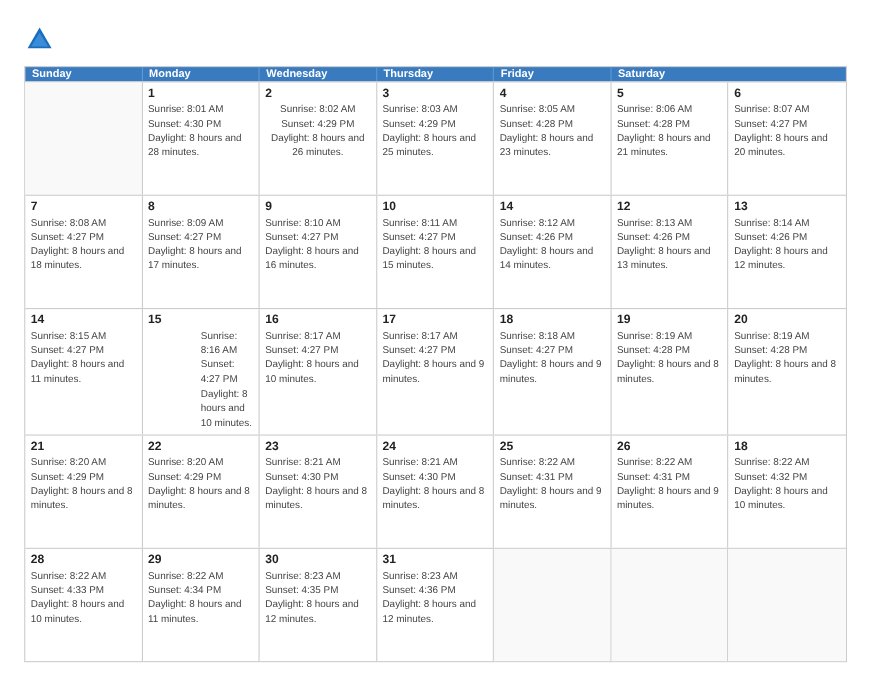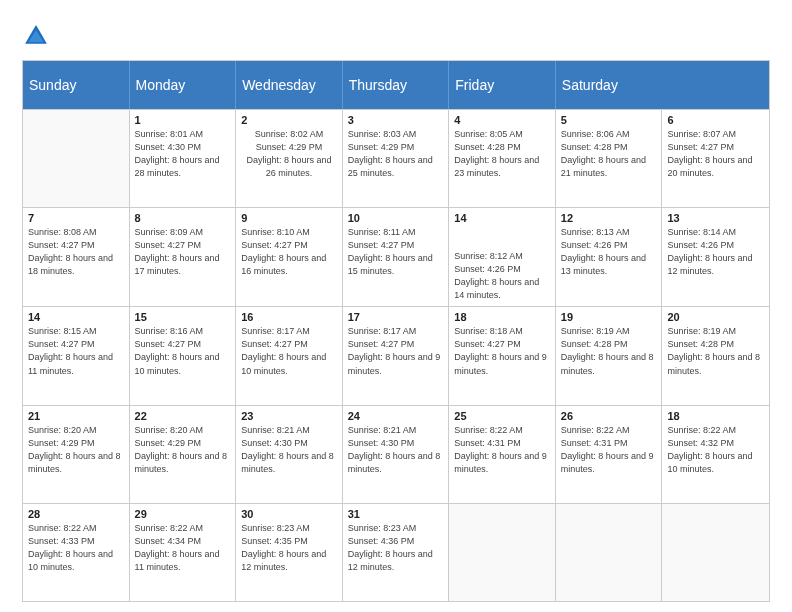--- a/index.html
+++ b/index.html
@@ -62,23 +62,23 @@
       flex-direction: column;
       border: 1px solid #ccc;
     }
     .cal-header {
       display: grid;
       grid-template-columns: repeat(7, 1fr);
       background: #3a7abf;
     }
     .cal-header-cell {
       color: #fff;
-      font-size: 14px;
-      font-weight: normal;
-      padding: 16px 6px;
+      font-size: 10px;
+      font-weight: bold;
+      padding: 1px 6px;
       border-right: 1px solid #5a9ad5;
     }
     .cal-header-cell:last-child { border-right: none; }
     .cal-body {
       flex: 1;
       display: flex;
       flex-direction: column;
     }
     .cal-row {
       display: grid;
@@ -199,21 +199,21 @@
 Daylight: 8 hours and 16 minutes.</div>
           </div>
           <div class="cal-cell">
             <div class="day-num">10</div>
             <div class="cell-info" style="white-space: pre-line;">Sunrise: 8:11 AM
 Sunset: 4:27 PM
 Daylight: 8 hours and 15 minutes.</div>
           </div>
           <div class="cal-cell">
             <div class="day-num">14</div>
-            <div class="cell-info" style="white-space: pre-line; margin-top: 24px;">Sunrise: 8:12 AM
+            <div class="cell-info" style="white-space: pre-line;">Sunrise: 8:12 AM
 Sunset: 4:26 PM
 Daylight: 8 hours and 14 minutes.</div>
           </div>
           <div class="cal-cell">
             <div class="day-num">12</div>
             <div class="cell-info" style="white-space: pre-line;">Sunrise: 8:13 AM
 Sunset: 4:26 PM
 Daylight: 8 hours and 13 minutes.</div>
           </div>
           <div class="cal-cell">
@@ -225,21 +225,21 @@
         </div>
         <div class="cal-row">
           <div class="cal-cell">
             <div class="day-num">14</div>
             <div class="cell-info" style="white-space: pre-line;">Sunrise: 8:15 AM
 Sunset: 4:27 PM
 Daylight: 8 hours and 11 minutes.</div>
           </div>
           <div class="cal-cell">
             <div class="day-num">15</div>
-            <div class="cell-info" style="white-space: pre-line;">Sunrise: 8:16 AM
+            <div class="cell-info" style="white-space: pre-line; margin-left: 48px;">Sunrise: 8:16 AM
 Sunset: 4:27 PM
 Daylight: 8 hours and 10 minutes.</div>
           </div>
           <div class="cal-cell">
             <div class="day-num">16</div>
             <div class="cell-info" style="white-space: pre-line;">Sunrise: 8:17 AM
 Sunset: 4:27 PM
 Daylight: 8 hours and 10 minutes.</div>
           </div>
           <div class="cal-cell">

